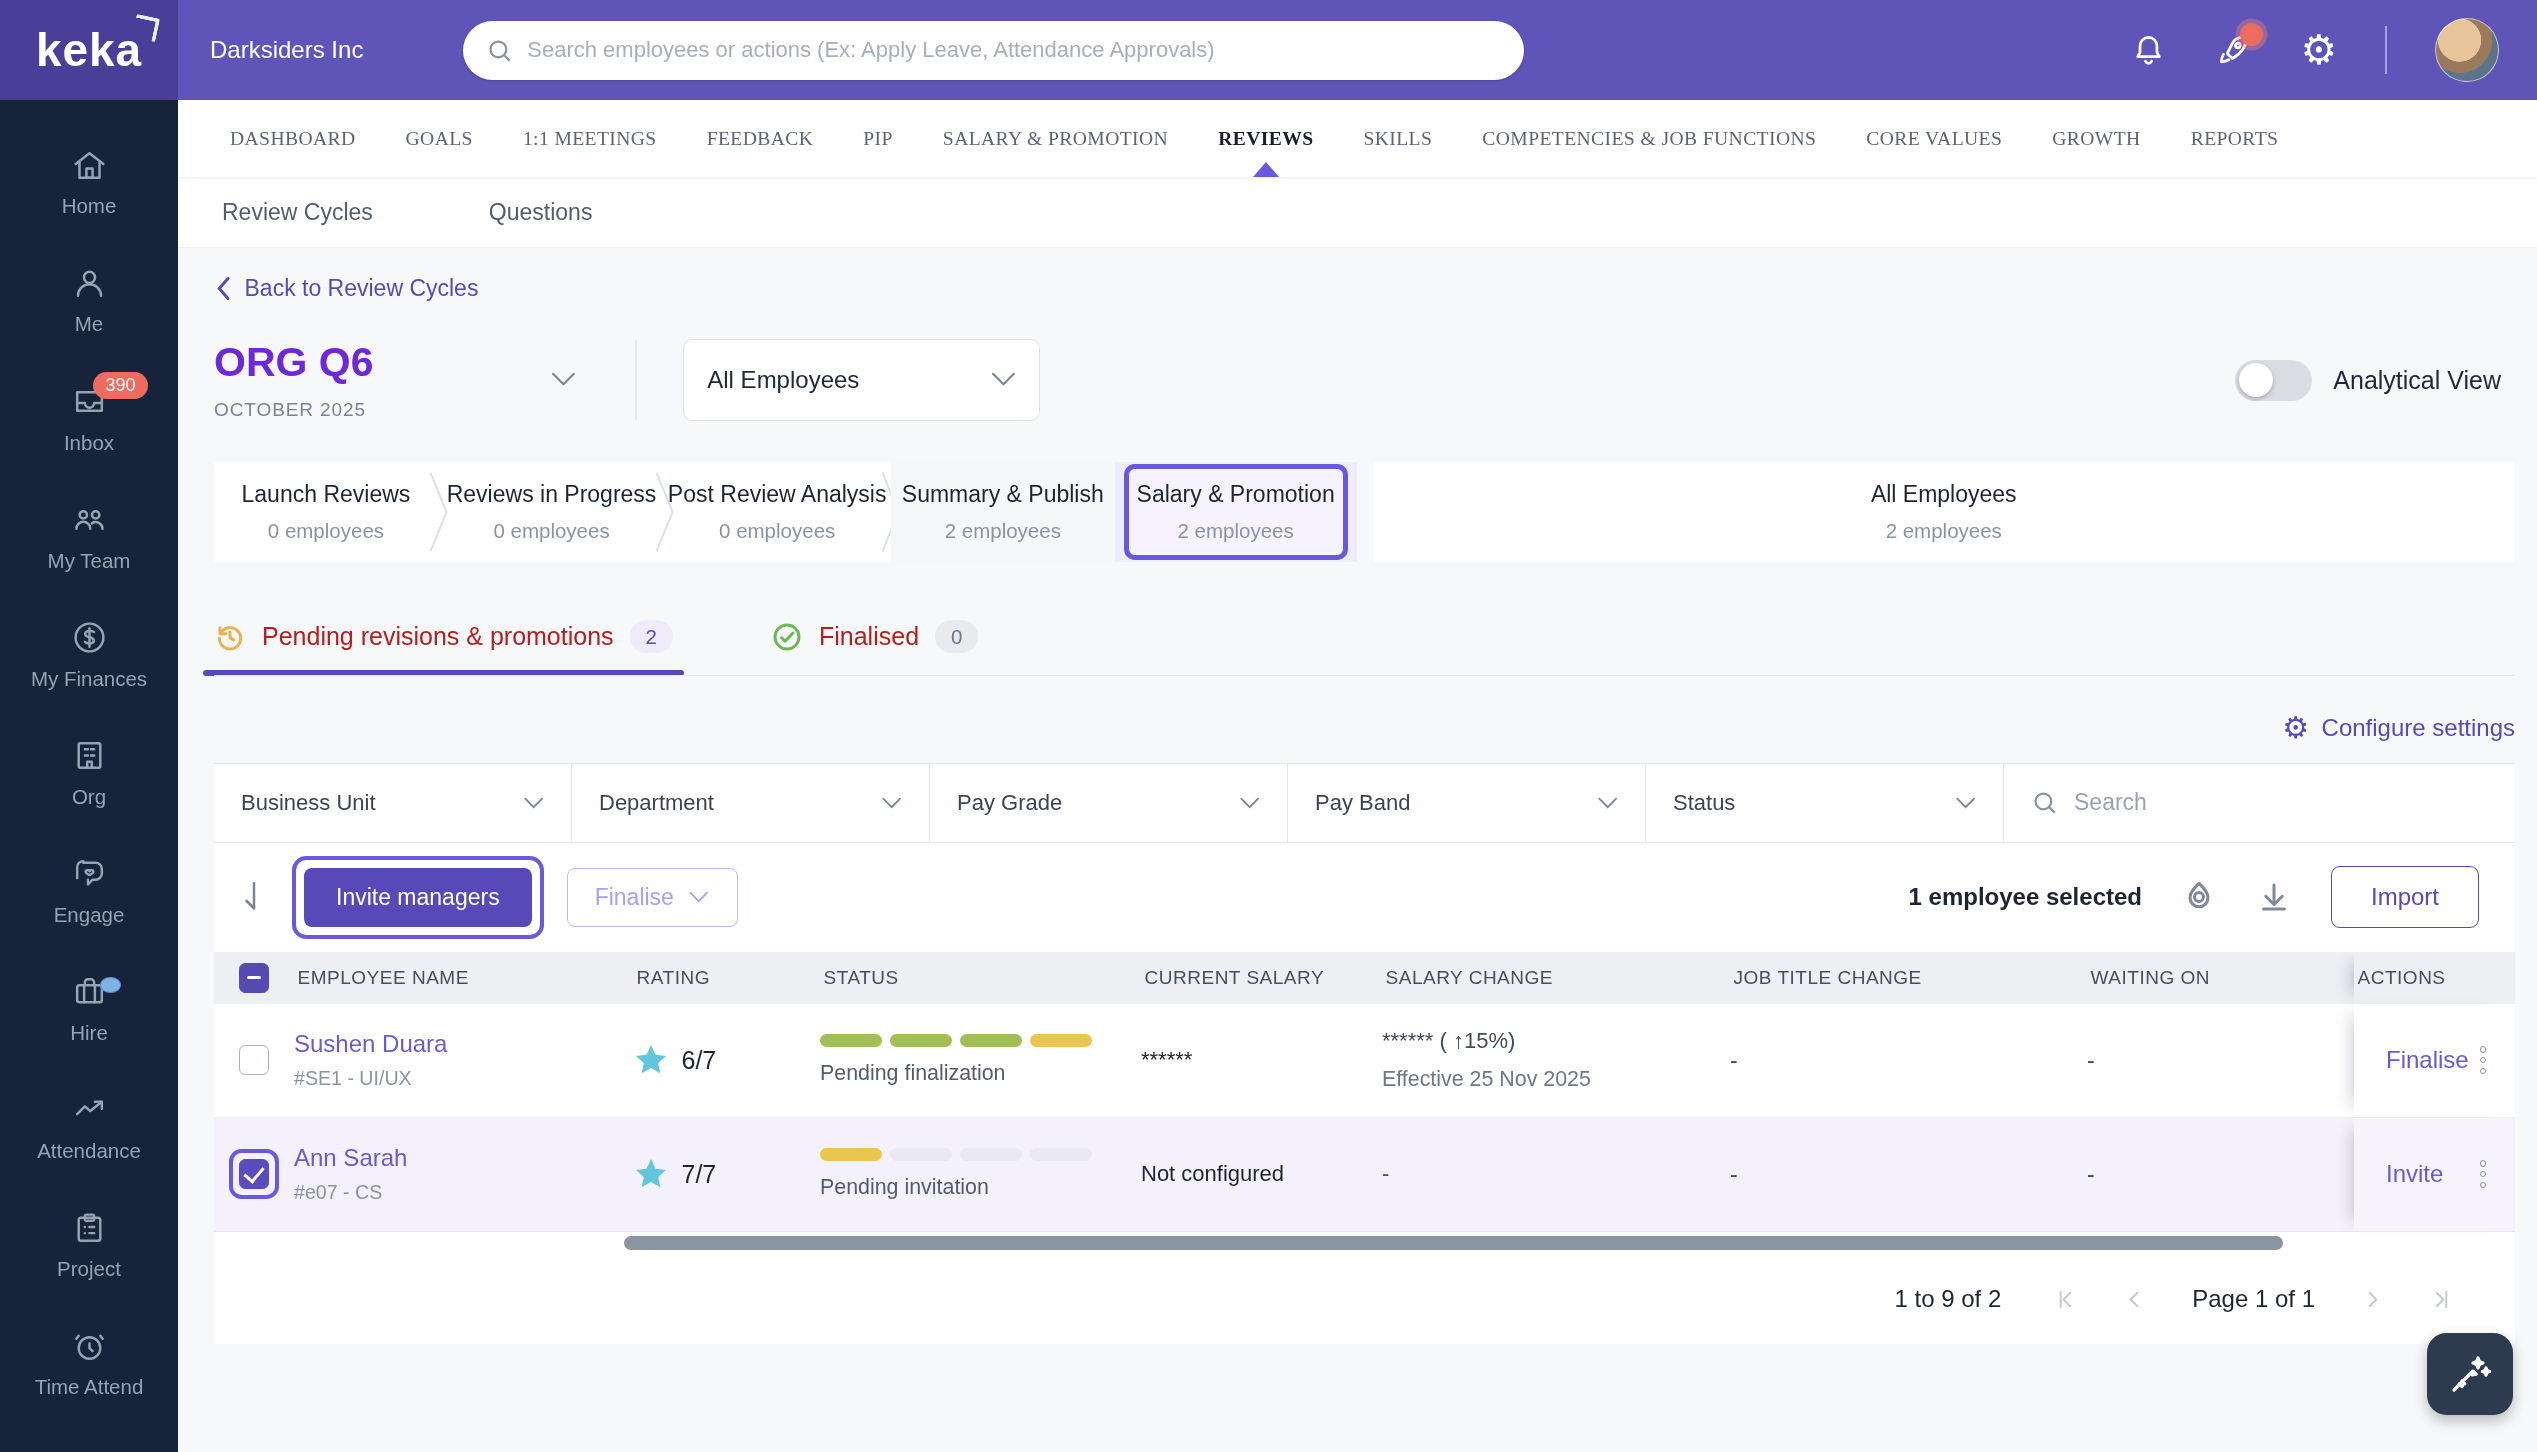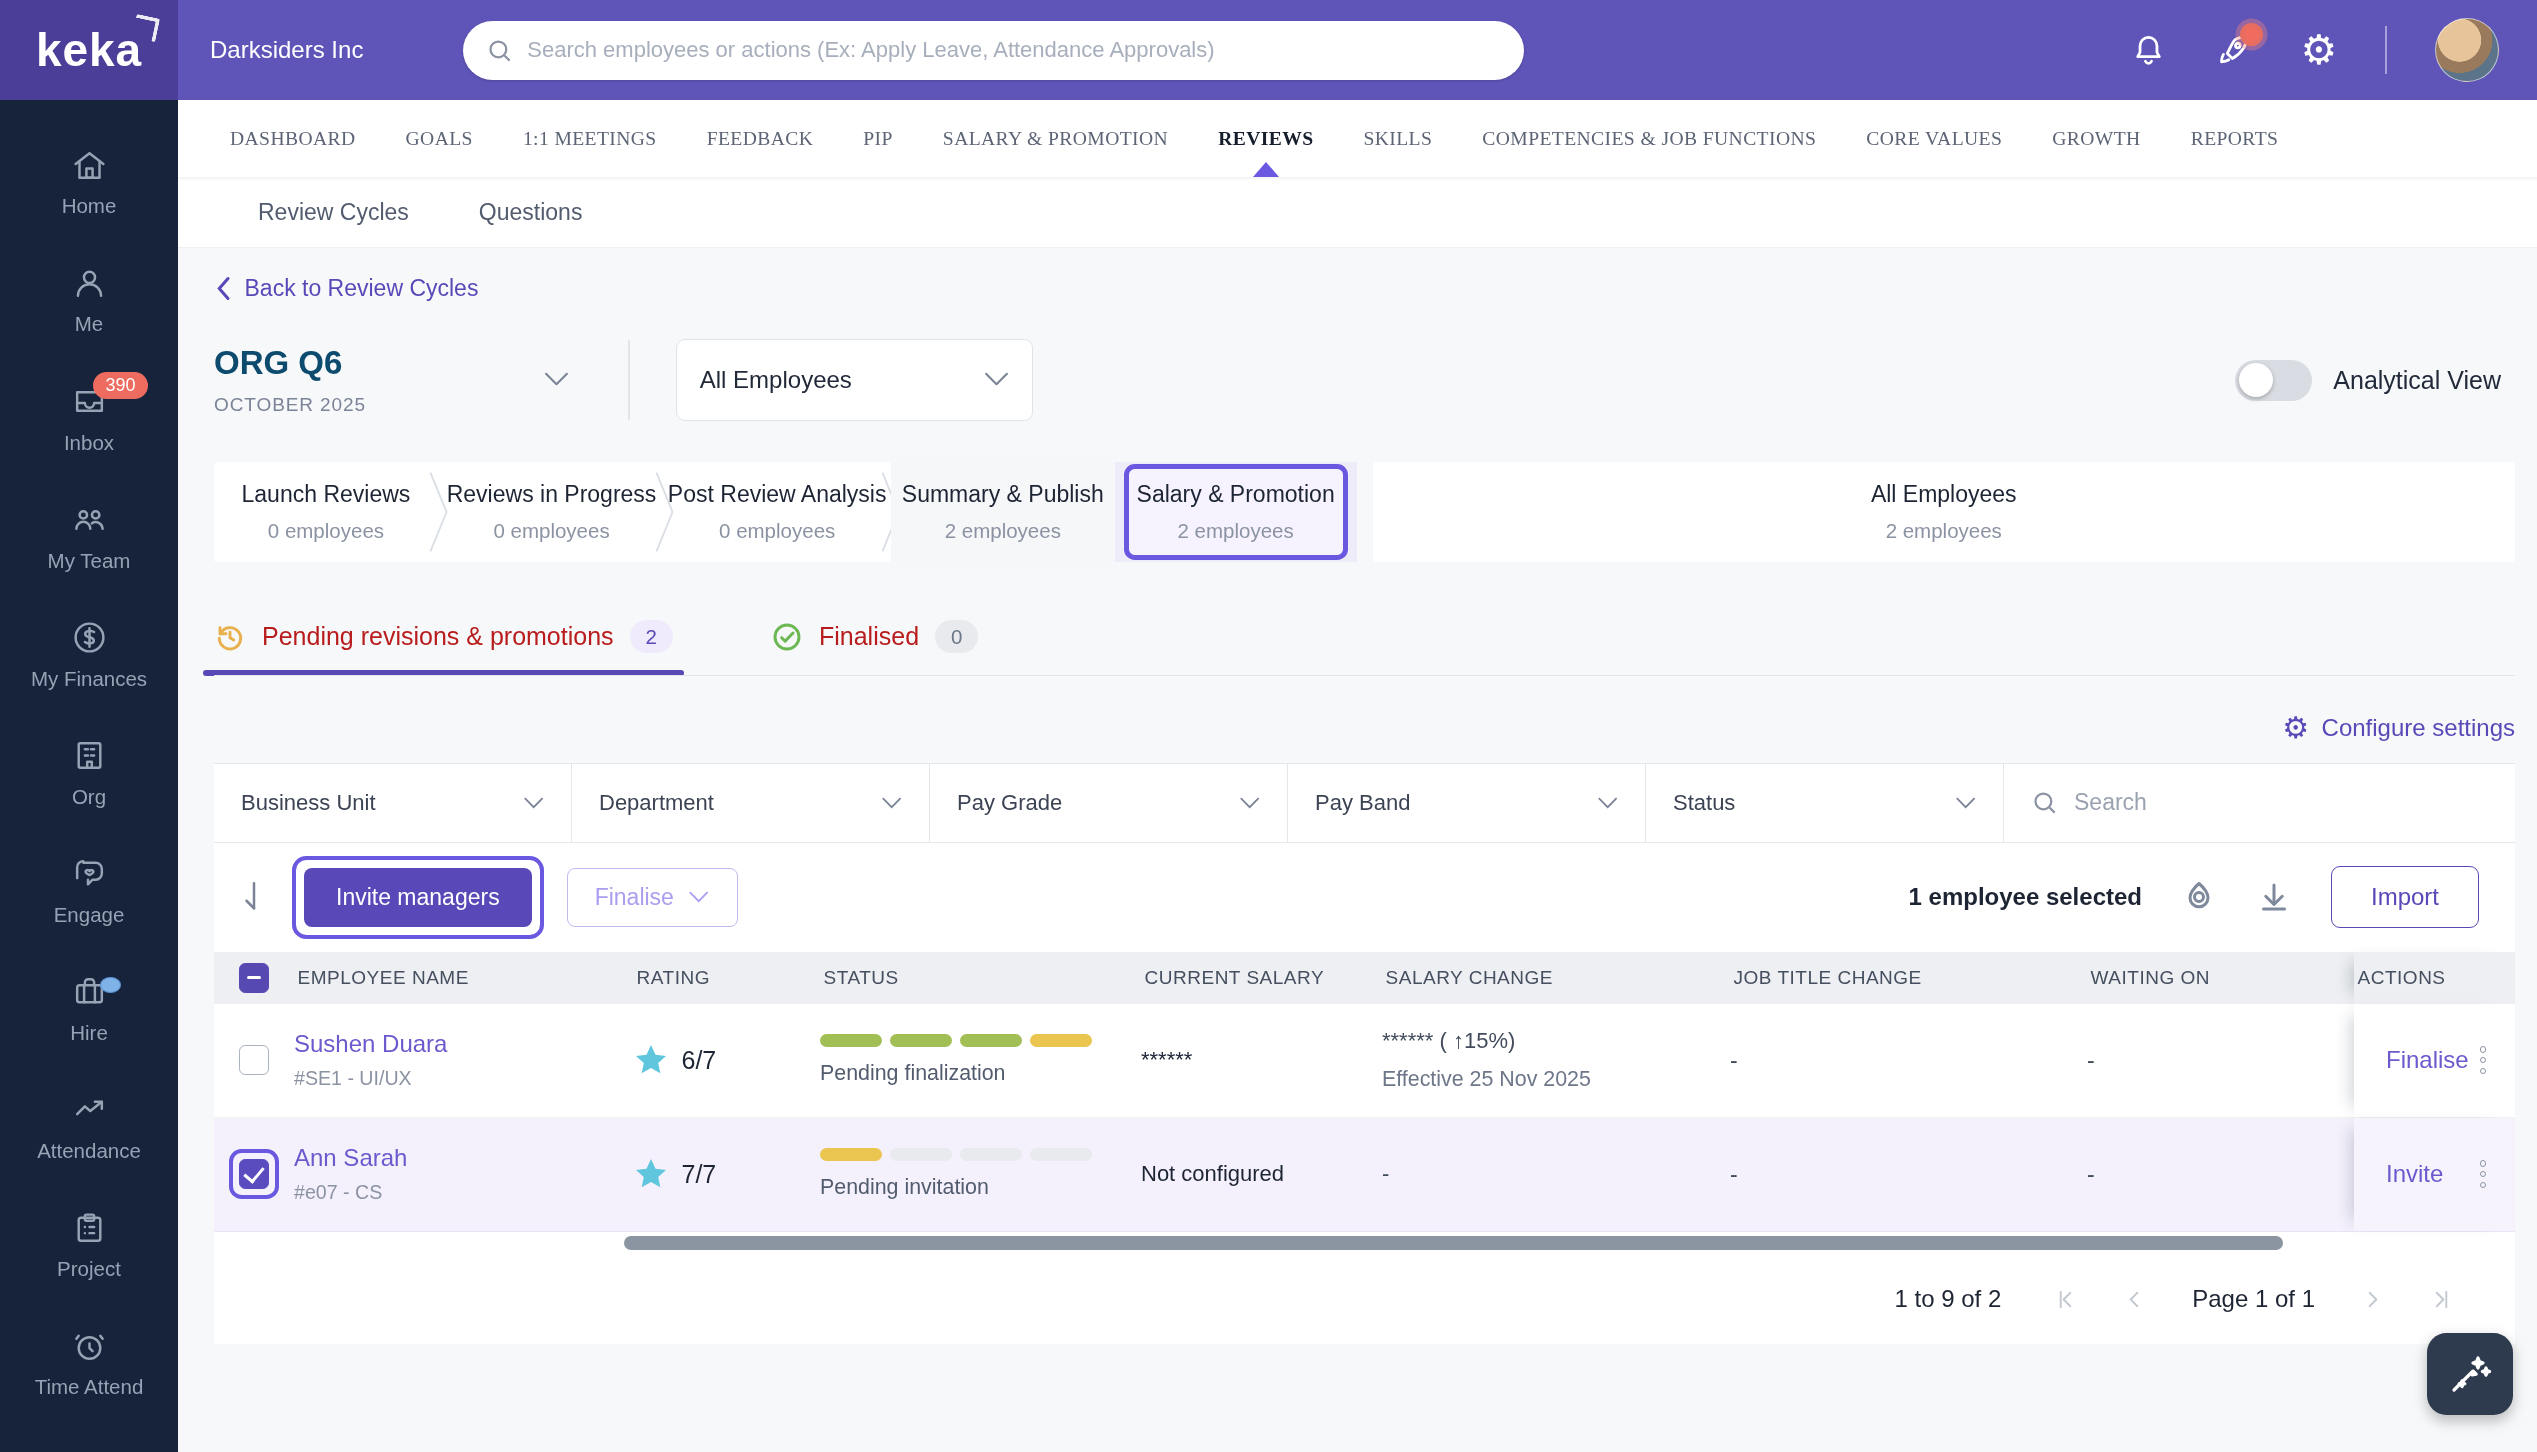--- a/index.html
+++ b/index.html
@@ -41,30 +41,30 @@
   .tico .dot{position:absolute;top:-9px;right:-10.7px;width:23px;height:23px;background:#ef6c5f;border:4.5px solid #d9705f66;border-radius:50%;box-shadow:0 0 0 4.5px rgba(255,140,120,.35);}
   .vdiv{width:1.8px;height:48px;background:rgba(255,255,255,.45);}
   .avatar{width:64px;height:64px;border-radius:50%;background:radial-gradient(circle at 38% 34%,#e8c49a 0 38%,#9a7a5c 39% 58%,#5b748a 59%);border:1.8px solid rgba(255,255,255,.6);cursor:pointer;}
 
   .navbar{height:77px;background:#fff;display:flex;align-items:center;gap:50px;padding-left:52px;flex-shrink:0;box-shadow:0 1.8px 3.6px rgba(20,30,50,.08);position:relative;z-index:3;font-family:Liberation Serif, serif;}
   .navtab{font-size:19.6px;color:#5c6475;letter-spacing:0.4px;cursor:pointer;position:relative;height:100%;display:flex;align-items:center;white-space:nowrap;}
   .navtab.active{color:#161d2c;font-weight:bold;}
   .navtab.active::after{content:"";position:absolute;bottom:0;left:50%;transform:translateX(-50%);
     border-left:13.4px solid transparent;border-right:13.4px solid transparent;border-bottom:15px solid var(--ring);}
 
-  .subnav{height:71px;background:#fff;display:flex;align-items:center;gap:70px;padding-left:80px;flex-shrink:0;border-bottom:0.9px solid #eef0f3;}
+  .subnav{height:71px;background:#fff;display:flex;align-items:center;gap:116px;padding-left:44px;flex-shrink:0;border-bottom:0.9px solid #eef0f3;}
   .subtab{font-size:23px;color:#525c6e;cursor:pointer;}
 
   .content{flex:1;background:var(--content-bg);padding:27px 23px 0 36px;overflow:hidden;position:relative;}
 
   .backlink{display:flex;align-items:center;gap:12.5px;color:var(--accent);font-size:23px;cursor:pointer;width:max-content;}
   .backlink svg{width:18px;height:25px;stroke:var(--accent);fill:none;stroke-width:2.4;stroke-linecap:round;}
 
   .cyclerow{display:flex;align-items:center;margin-top:37px;}
-  .cycle-name{font-size:33px;font-weight:bold;color:#0c4a6e;}
+  .cycle-name{font-size:41px;font-weight:bold;color:#6d28d9;}
   .cycle-period{font-size:19px;color:#7b8496;letter-spacing:0.9px;margin-top:12.5px;}
   .cycle-chev{margin-left:178px;cursor:pointer;}
   .cycle-chev svg,.selchev svg{width:25px;height:16px;stroke:#7b8496;fill:none;stroke-width:2;stroke-linecap:round;stroke-linejoin:round;}
   .cycle-sep{width:1.8px;height:80px;background:#e2e5ea;margin:0 46px 0 59px;}
   .empselect{width:357px;height:82px;background:#fff;border:0.9px solid #dfe3e9;border-radius:9px;display:flex;align-items:center;justify-content:space-between;padding:0 23px;cursor:pointer;}
   .empselect .val{font-size:24px;color:#222a3a;}
   .analytical{margin-left:auto;display:flex;align-items:center;gap:21.4px;margin-right:14px;text-align:right;}
   .toggle{width:77px;height:41px;background:#d9dce2;border-radius:21.4px;position:relative;cursor:pointer;}
   .toggle .knob{position:absolute;left:3.6px;top:3.6px;width:34px;height:34px;border-radius:50%;background:#fff;box-shadow:0 1.8px 4.5px rgba(0,0,0,.25);}
   .analytical .lbl{font-size:25px;color:#222a3a;}

